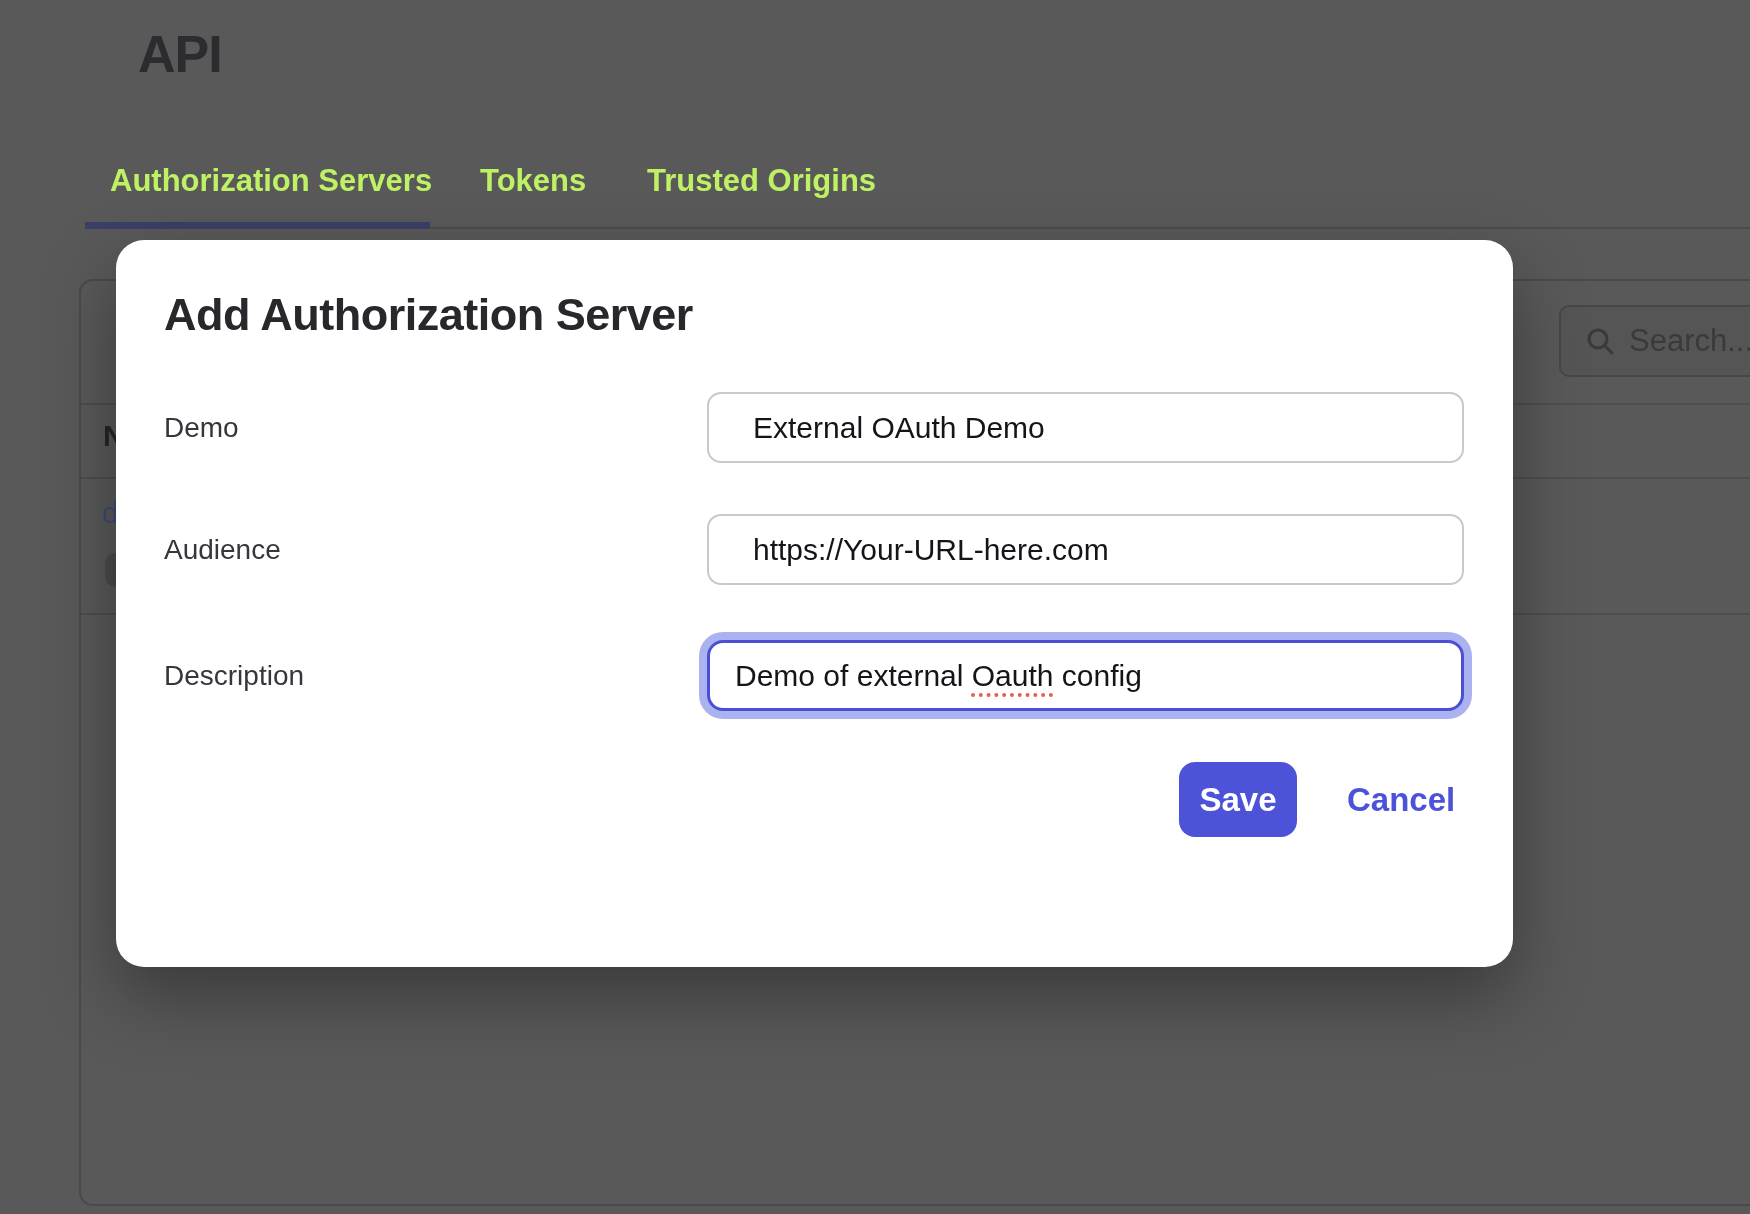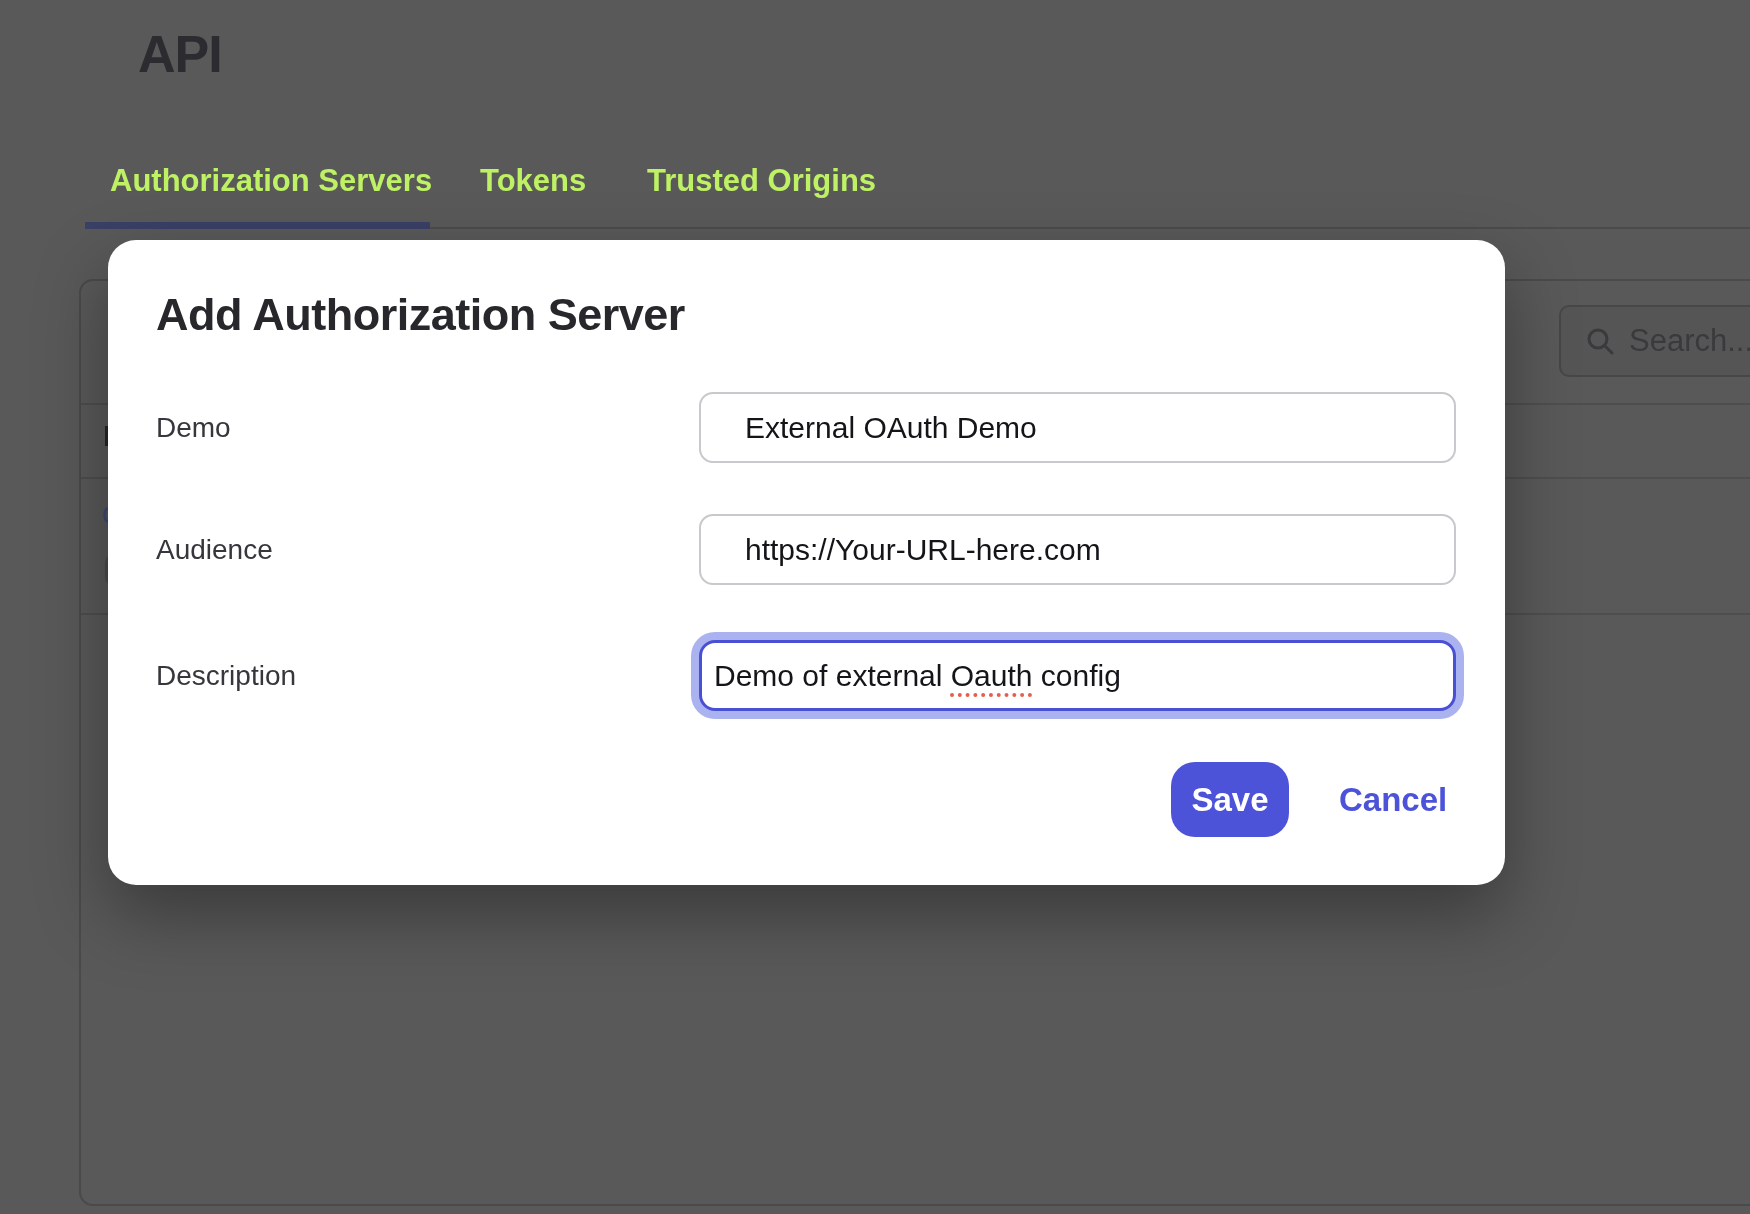--- a/index.html
+++ b/index.html
@@ -44,21 +44,21 @@
     left:1559px;top:305px;width:240px;height:72px;
     border:2px solid #474747;border-radius:10px;background:#555555;
     display:flex;align-items:center;gap:14px;padding-left:24px;box-sizing:border-box;
     color:#3a3a3d;
   }
   .search-box svg{flex:0 0 auto;display:block;}
   .search-placeholder{font-size:31px;color:#3a3a3d;white-space:nowrap;}
 
   
   .modal{
-    left:108px;top:240px;width:1397px;height:645px;
+    left:116px;top:240px;width:1397px;height:727px;
     background:#ffffff;border-radius:28px;
     box-shadow:0 30px 70px rgba(0,0,0,0.35);
   }
   .modal-title{
     left:48px;top:50px;
     font-size:45px;font-weight:700;letter-spacing:-0.5px;color:#27272c;line-height:1.1;
   }
   .field-label{
     left:48px;font-size:28px;color:#36363c;height:71px;line-height:71px;
   }
@@ -71,33 +71,33 @@
     border:2px solid #c8c8cd;border-radius:14px;background:#fff;
     font-family:"Liberation Sans", sans-serif;
     font-size:30px;color:#141419;padding:0 44px;outline:none;
   }
   .input-name{top:152px;}
   .input-audience{top:274px;}
   .input-description{
     top:400px;left:591px;width:757px;height:71px;box-sizing:border-box;
     border:3px solid #4a50d4;border-radius:16px;background:#fff;
     box-shadow:0 0 0 8px #aab3f0;
-    font-size:30px;color:#141419;padding:0 12px;line-height:65px;
+    font-size:30px;color:#141419;padding:0 25px;line-height:65px;
     white-space:nowrap;overflow:hidden;
   }
   .misspelled{
     text-decoration:underline;
     text-decoration-style:dotted;
     text-decoration-color:#e4604e;
     text-decoration-thickness:3.5px;
     text-underline-offset:7px;
   }
   .save-btn{
     left:1063px;top:522px;width:118px;height:75px;
-    background:#4c53d9;border:none;border-radius:24px;
+    background:#4c53d9;border:none;border-radius:16px;
     color:#ffffff;font-size:33px;font-weight:700;
     font-family:"Liberation Sans", sans-serif;
     display:flex;align-items:center;justify-content:center;cursor:pointer;
   }
   .cancel-link{
     left:1231px;top:522px;height:75px;line-height:75px;
     color:#4c53d9;font-size:33px;font-weight:700;cursor:pointer;
   }
 </style>
 </head>

